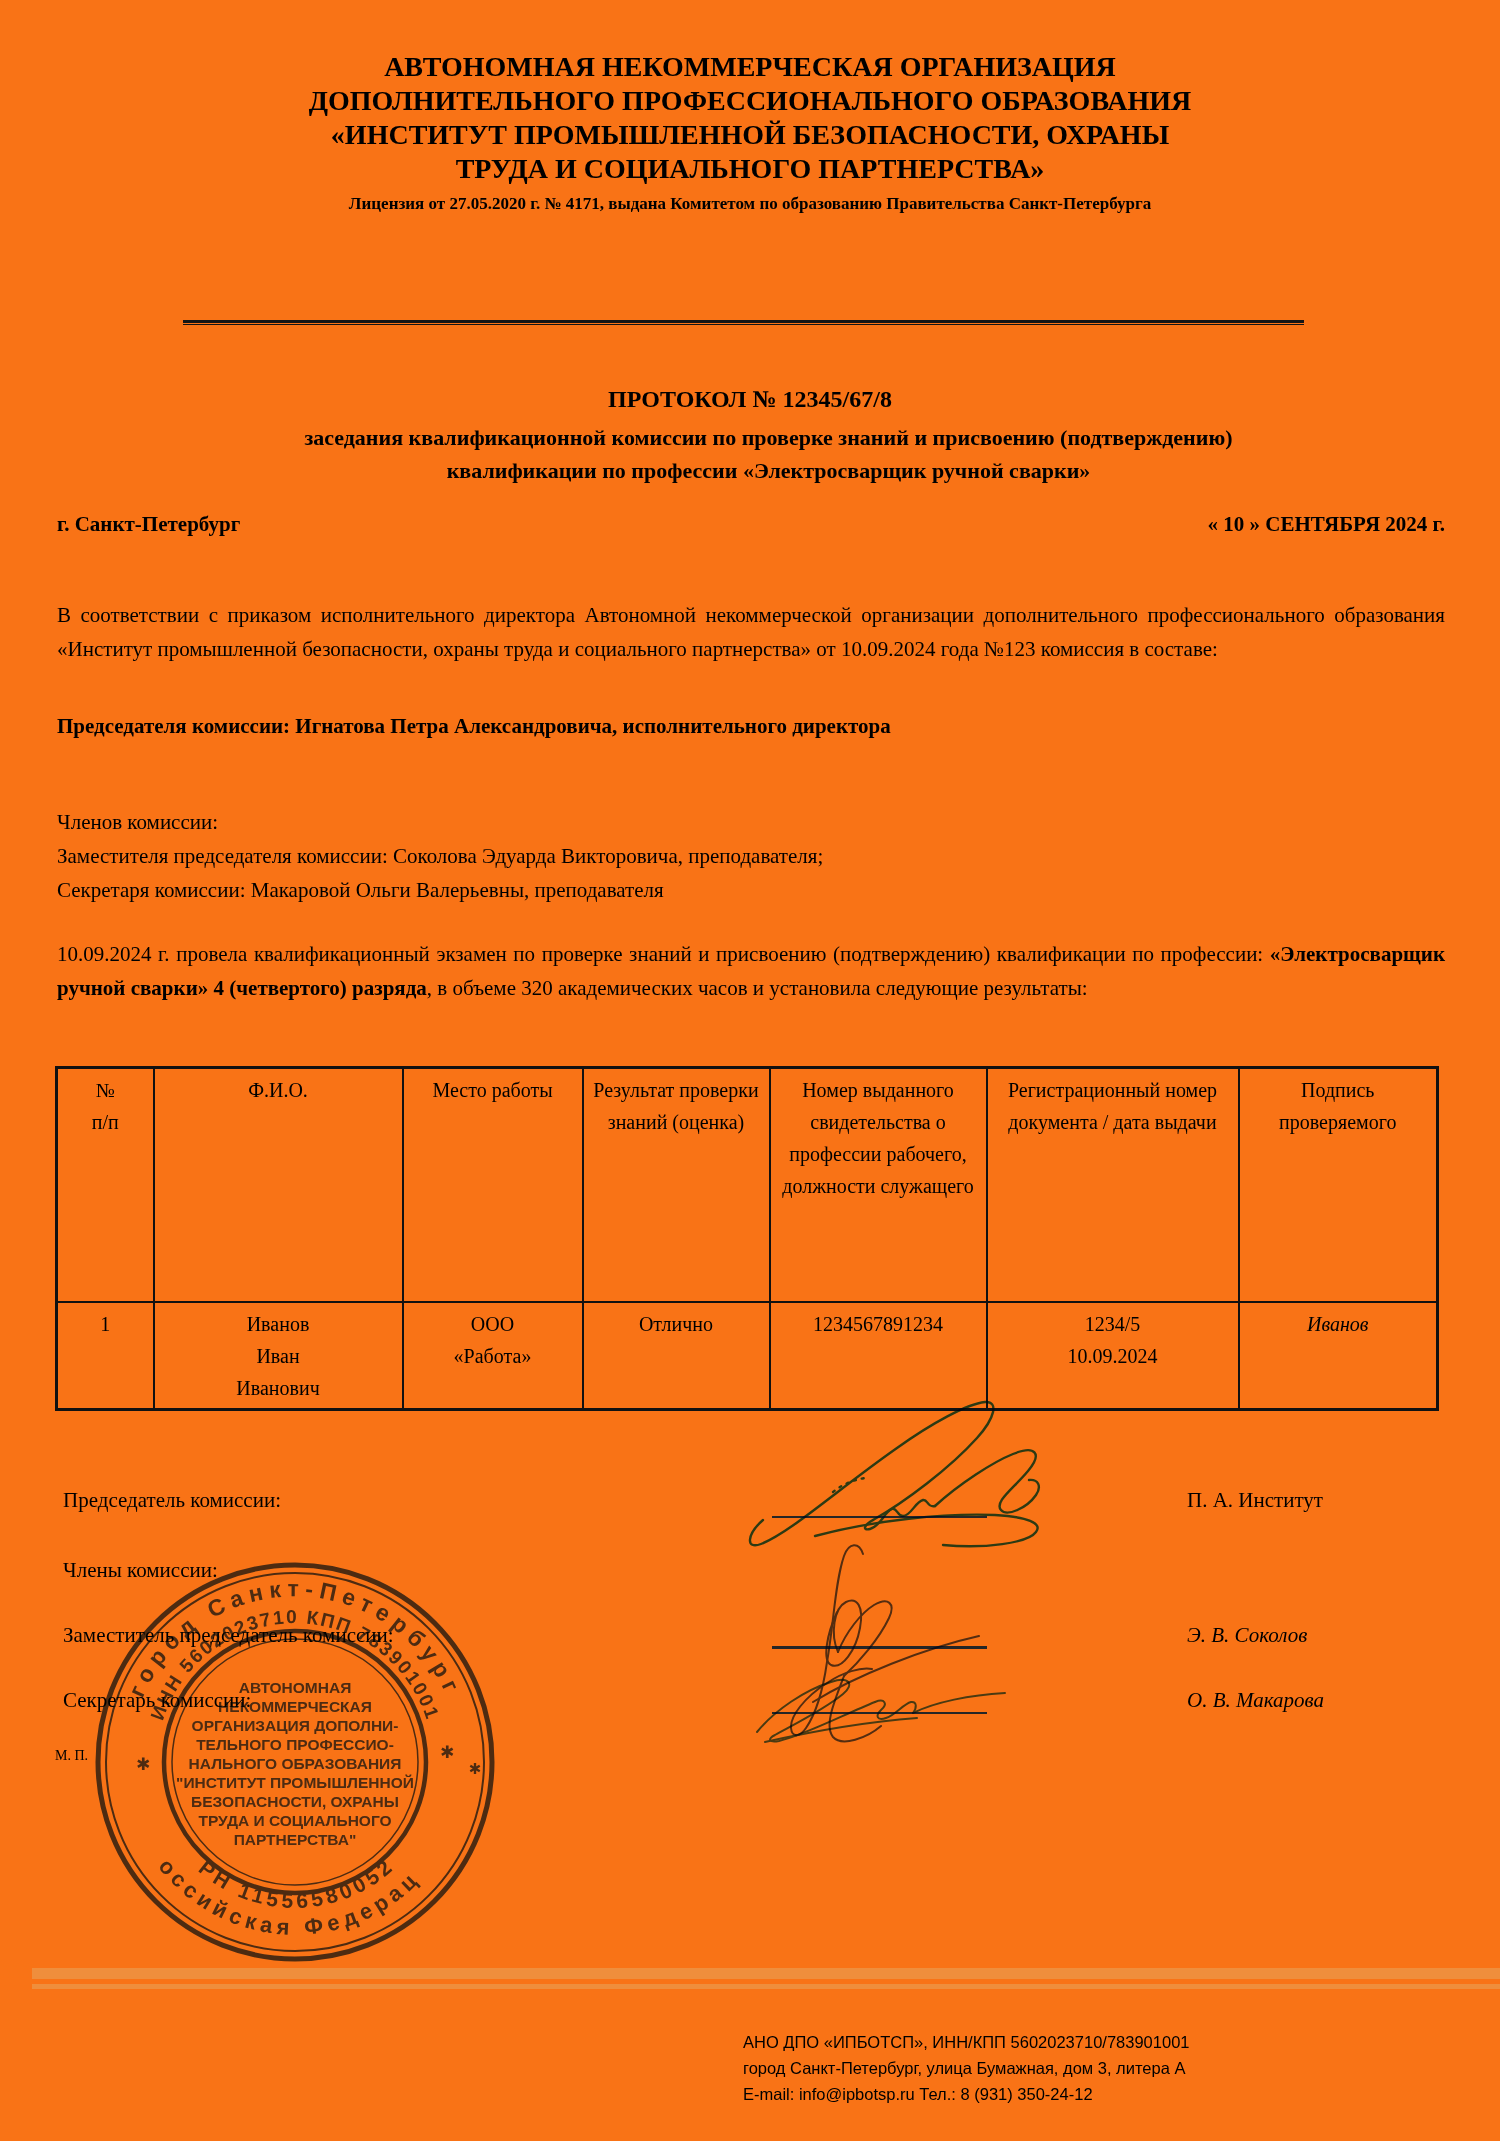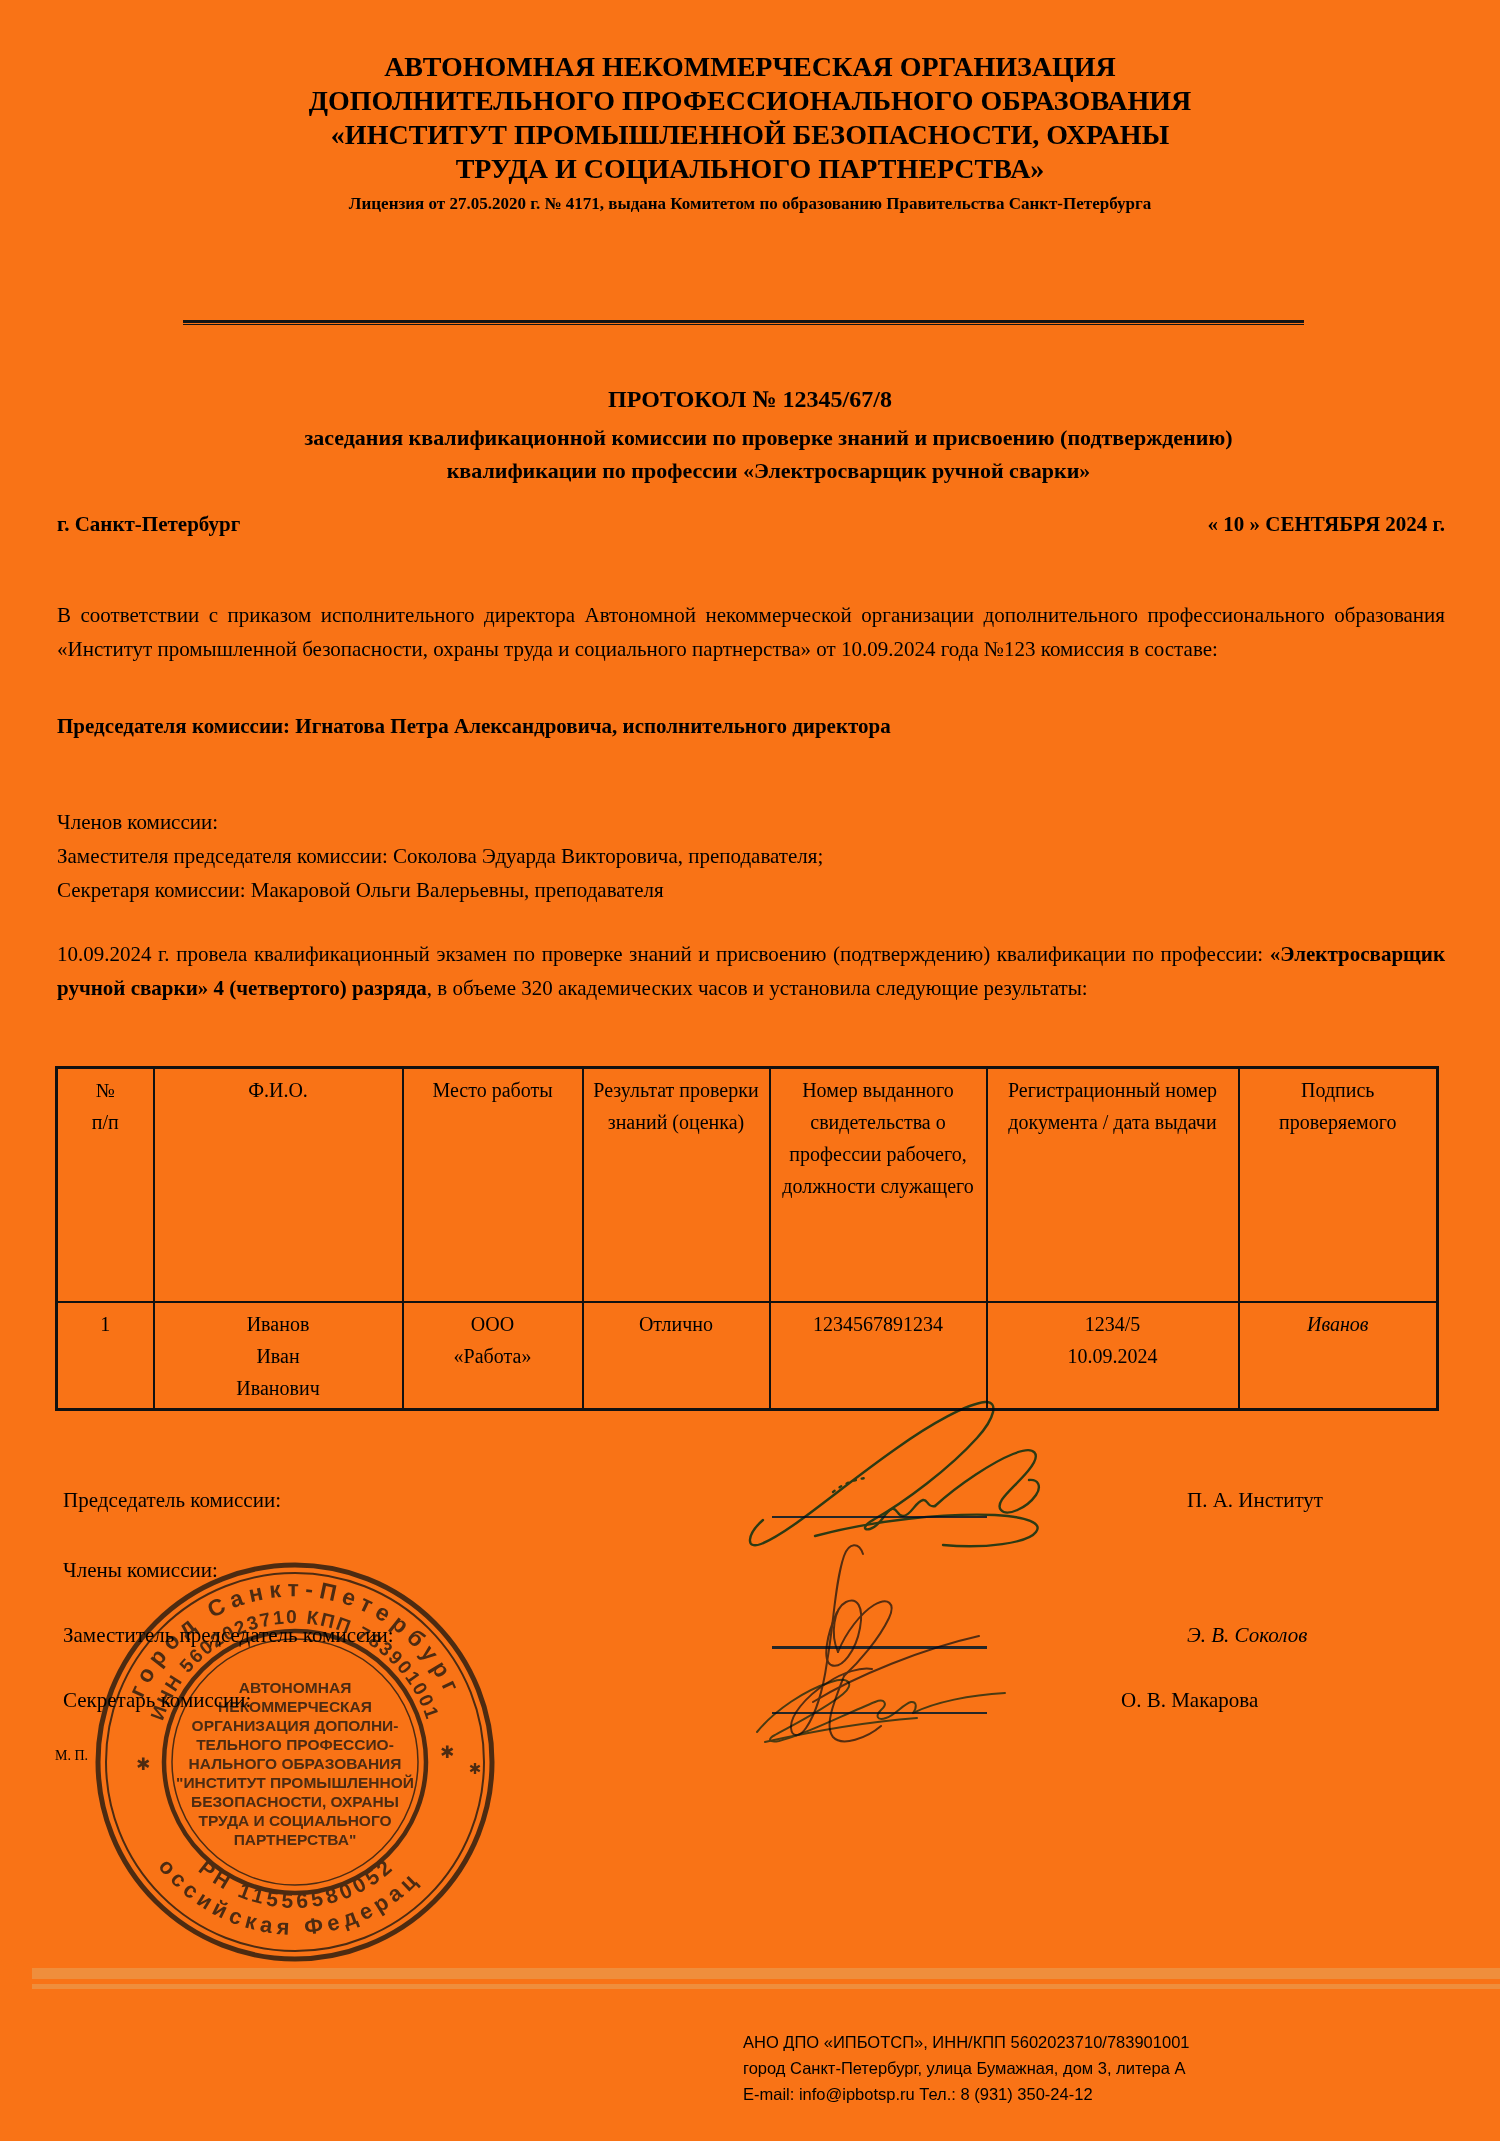--- a/index.html
+++ b/index.html
@@ -117,21 +117,21 @@
   <div class="abs sig-name" style="left:1187px;top:1488px;">П. А. Институт</div>
 
   <div class="abs sig-label" style="left:63px;top:1558px;">Члены комиссии:</div>
 
   <div class="abs sig-label" style="left:63px;top:1623px;">Заместитель председатель комиссии:</div>
   <div class="sig-line" style="left:772px;top:1646px;width:215px;height:3px;"></div>
   <div class="abs sig-name" style="left:1187px;top:1623px;font-style:italic;">Э. В. Соколов</div>
 
   <div class="abs sig-label" style="left:63px;top:1688px;">Секретарь комиссии:</div>
   <div class="sig-line" style="left:772px;top:1712px;width:215px;height:2px;"></div>
-  <div class="abs sig-name" style="left:1121px;top:1688px;">О. В. Макарова</div>
+  <div class="abs sig-name" style="left:1187px;top:1688px;font-style:italic;">О. В. Макарова</div>
 
   <div class="abs mp" style="left:55px;top:1748px;">М. П.</div>
 
   <svg class="sig-svg" style="left:745px;top:1392px;" width="310" height="170" viewBox="0 0 310 170">
     <g fill="none" stroke="#2e80da" stroke-width="2.4" stroke-linecap="round" stroke-linejoin="round">
       <path d="M18,128 C2,142 0,158 16,152 C46,140 92,98 152,56 C187,31 222,12 240,10 C254,9 250,26 232,46 C205,76 160,110 128,128"></path>
       <path d="M128,128 C119,133 117,139 125,137 C136,134 139,120 147,117 C152,115 152,124 158,124 C166,124 170,110 178,108 C183,107 182,116 190,114"></path>
       <path d="M190,114 C214,92 248,70 268,62 C290,53 298,61 283,79 C268,97 249,110 256,118 C262,125 282,116 291,103 C297,94 293,87 284,88"></path>
       <path d="M70,144 C130,128 200,121 250,123 C282,125 298,131 291,140 C283,151 240,157 198,153"></path>
       <path d="M88,100 C98,92 108,88 120,86" stroke-dasharray="2 6"></path>

